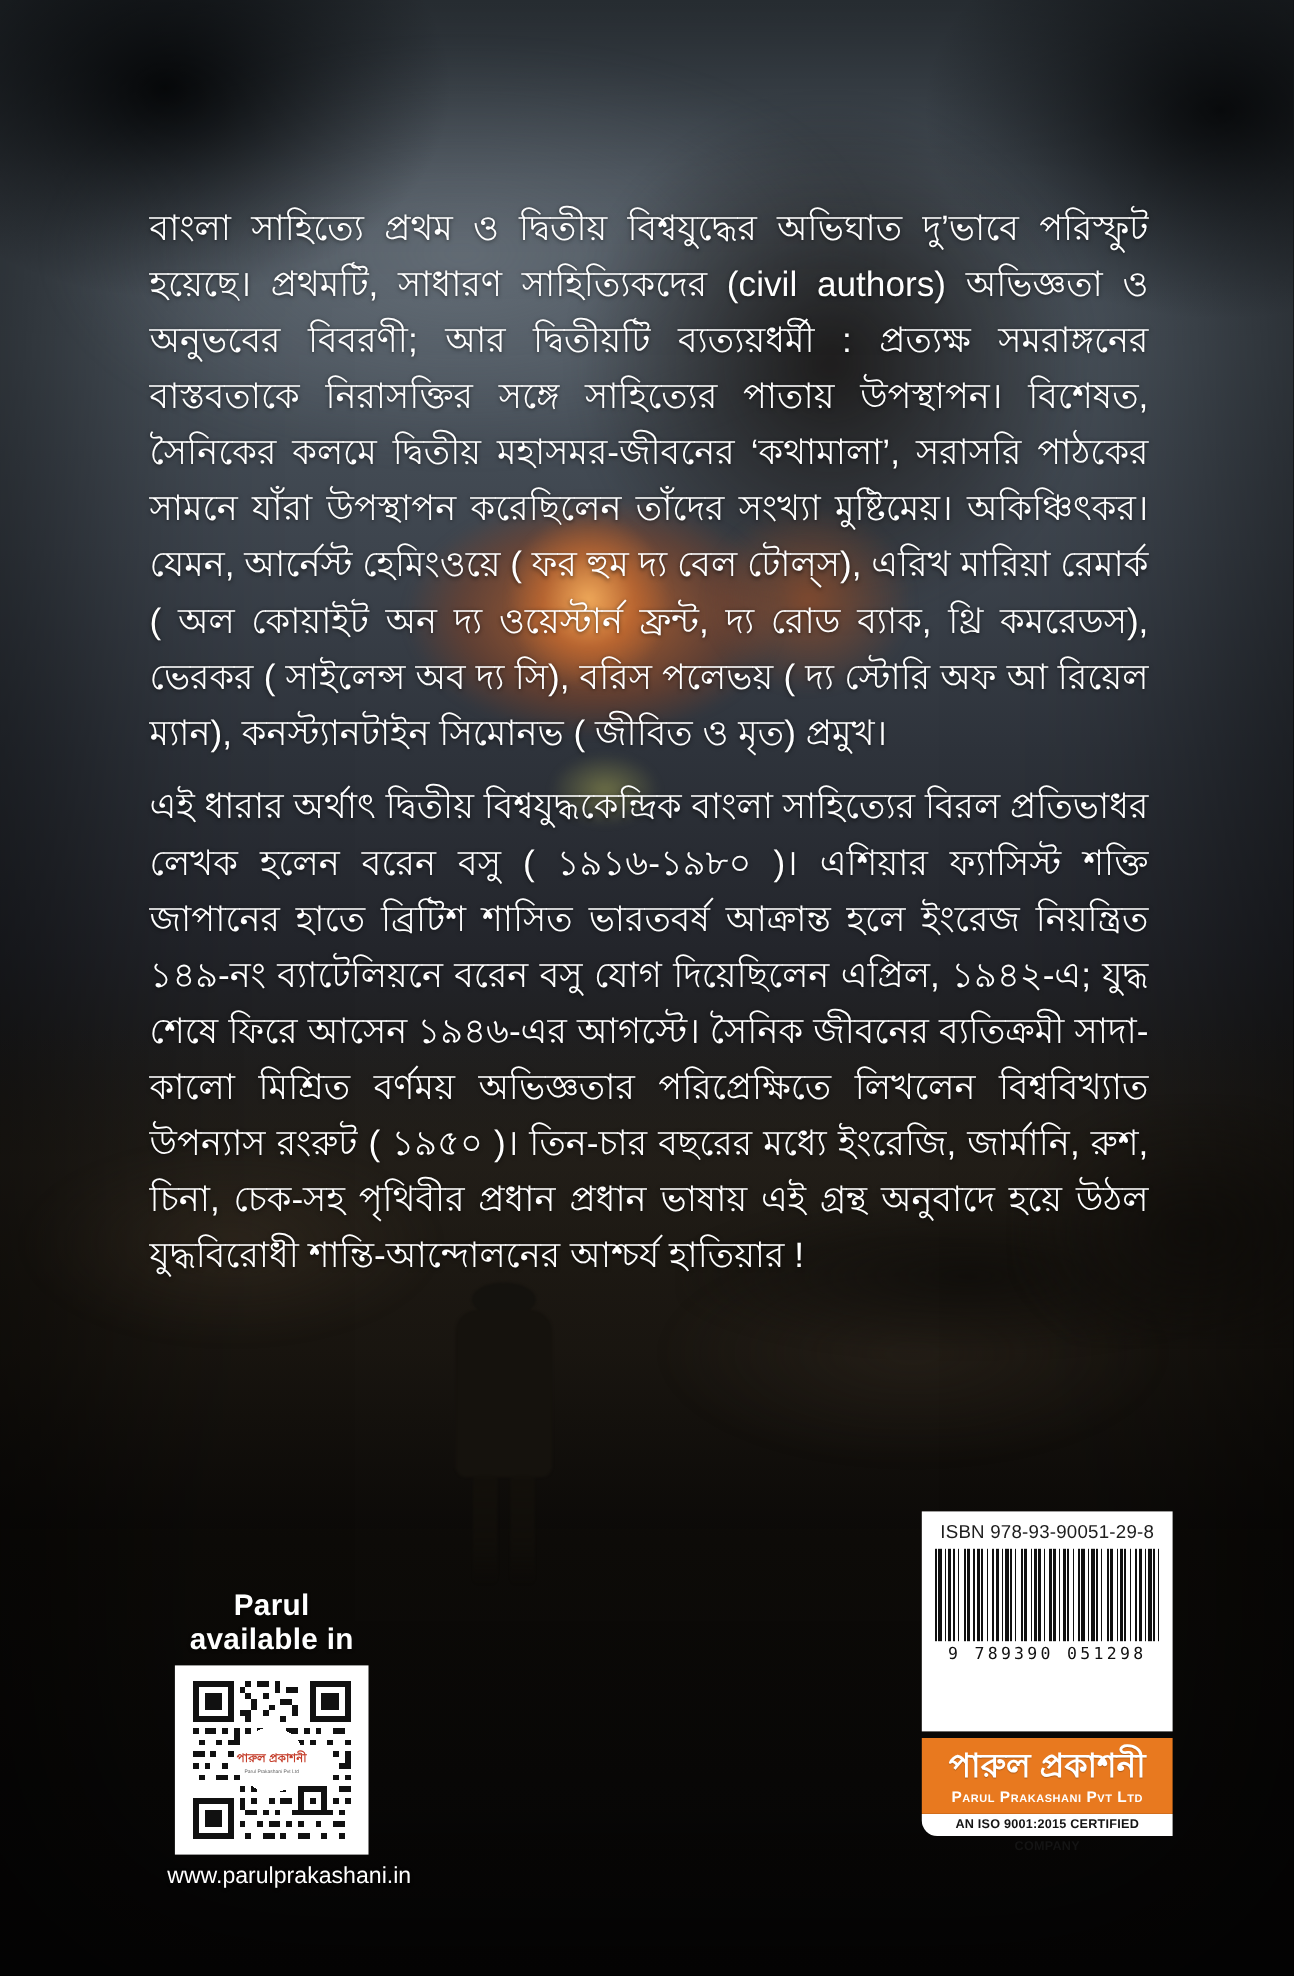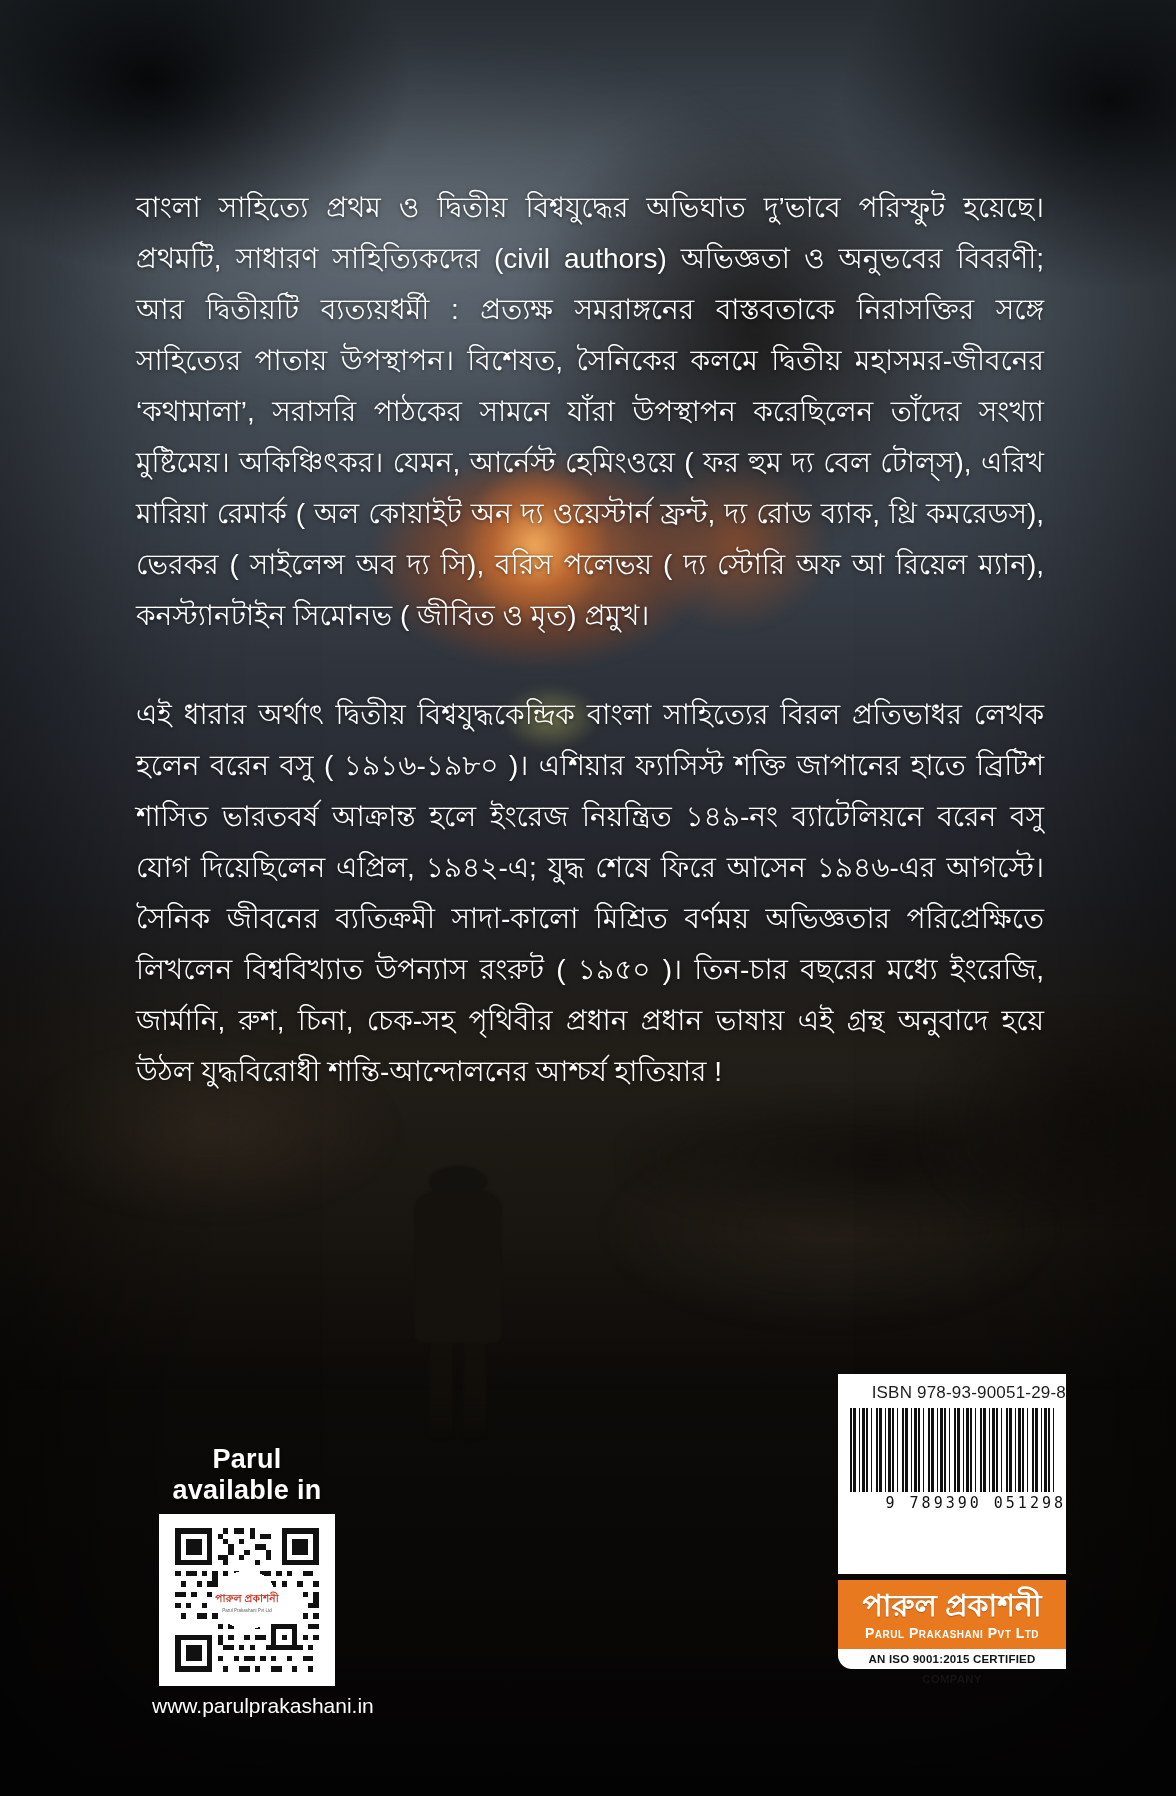--- a/index.html
+++ b/index.html
@@ -53,27 +53,27 @@
   
   .soldier{position:absolute;left:408px;top:1166px;width:100px;height:310px;filter:blur(1px);}
   .soldier .helmet{width:58px;height:30px;margin:0 auto;background:#14120e;border-radius:50% 50% 46% 46%;}
   .soldier .body{width:88px;height:152px;margin:-5px auto 0;background:#15120d;border-radius:20px 20px 10px 10px;}
   .soldier .legs{display:flex;justify-content:center;gap:12px;margin-top:-2px;}
   .soldier .legs span{display:block;width:22px;height:100px;
     background:linear-gradient(180deg,#13100b 0%,rgba(19,16,11,.65) 60%,rgba(19,16,11,0) 100%);
     border-radius:6px;}
   
   .synopsis{position:absolute;left:136px;top:182px;width:908px;z-index:5;
-    color:#fff;font-size:28px;line-height:51px;text-align:justify;
+    color:#fff;font-size:32px;line-height:51px;text-align:justify;
     text-shadow:0 1px 4px rgba(0,0,0,.6);}
   .synopsis p{margin:0;}
-  .synopsis p + p{margin-top:48px;}
+  .synopsis p + p{margin-top:16px;}
   
   .isbn-block{position:absolute;left:838px;top:1374px;width:228px;height:200px;
-    background:#fff;z-index:6;text-align:right;}
+    background:#fff;z-index:6;text-align:center;}
   .isbn-label{font-size:17px;color:#1d1d1d;margin-top:9px;letter-spacing:.2px;}
   .barcode{height:84px;margin:5px 12px 0 12px;
     background:
       repeating-linear-gradient(90deg,
         #101010 0 2px,#fff 2px 3px,#101010 3px 6px,#fff 6px 9px,
         #101010 9px 10px,#fff 10px 12px,#101010 12px 15px,#fff 15px 16px,
         #101010 16px 18px,#fff 18px 21px,#101010 21px 22px,#fff 22px 26px);}
   .barcode-digits{font-size:15px;color:#111;letter-spacing:3px;margin-top:2px;
     font-family:"DejaVu Sans Mono",monospace;}
   

